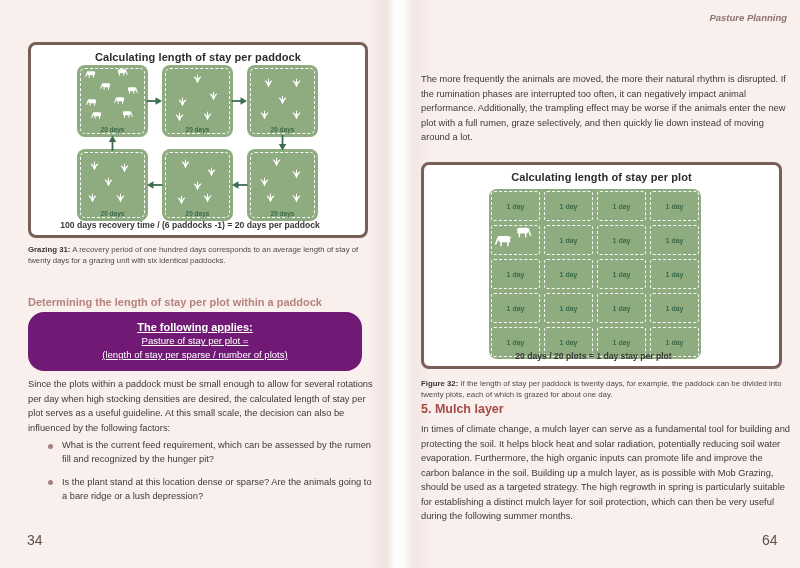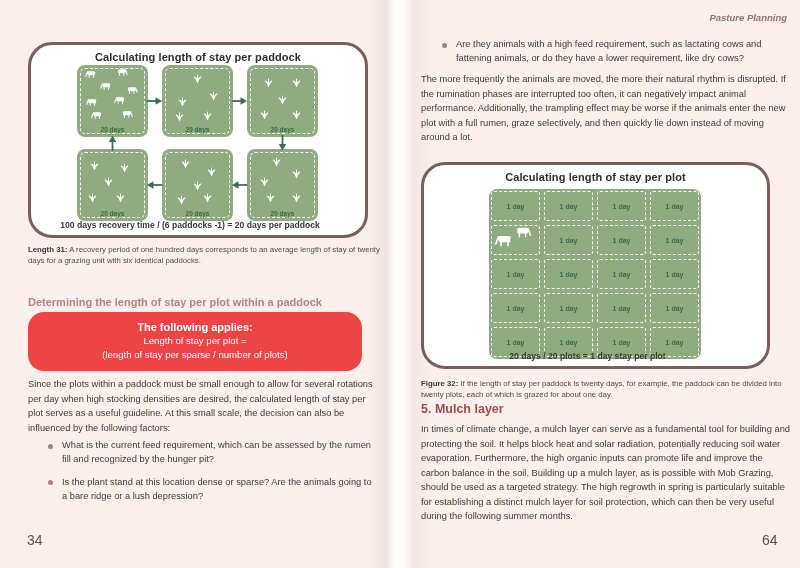--- a/index.html
+++ b/index.html
@@ -18,21 +18,21 @@
       rgba(110,80,75,0) 0%,
       rgba(110,80,75,0.07) 28%,
       rgba(255,255,255,0.85) 42%,
       rgba(255,255,255,0.85) 55%,
       rgba(110,80,75,0.05) 72%,
       rgba(110,80,75,0) 100%);
     z-index:5;
   }
   
   .figbox{
-    position:absolute;background:#ffffff;border:3px solid #7a5e59;border-radius:24px;
+    position:absolute;background:#ffffff;border:3px solid #7a5e59;border-radius:8px;
   }
   .figtitle{
     position:absolute;left:0;right:0;top:6px;text-align:center;
     font-size:11px;font-weight:bold;color:#2f2c2b;letter-spacing:.1px;
   }
   .formula{
     position:absolute;left:0;right:16px;bottom:5px;text-align:center;
     font-size:8.6px;font-weight:600;color:#3a3736;
   }
   
@@ -64,22 +64,23 @@
   .plot-cell::before{
     content:"";position:absolute;inset:2px;border:1.2px dashed rgba(255,255,255,.95);border-radius:3px;
   }
   .plot-label{font-size:7px;font-weight:bold;color:#3c6a4b;z-index:2;}
   
   .caption{font-size:7.8px;line-height:1.35;color:#504b48;}
   .caption b{color:#3a3634;}
   .body-text{font-size:9.3px;line-height:1.56;color:#3e3a38;}
   .section-heading-mauve{font-size:11px;font-weight:bold;color:#b4837f;}
   .callout{
-    position:absolute;background:#ef4444;border-radius:16px;color:#ffffff;text-align:center;
+    position:absolute;background:#701a75;border-radius:16px;color:#ffffff;text-align:center;
     padding:8px 12px 9px 12px;
+    text-decoration:underline;
   }
   .callout .c-title{font-size:11px;font-weight:bold;line-height:1.3;}
   .callout .c-line{font-size:9.6px;line-height:1.42;}
   ul.dots{list-style:none;margin:0;padding:0;}
   ul.dots li{
     position:relative;padding-left:16px;margin-bottom:9px;
     font-size:9.3px;line-height:1.5;color:#3e3a38;
   }
   ul.dots li::before{
     content:"";position:absolute;left:2px;top:4.5px;width:5px;height:5px;border-radius:50%;
@@ -267,52 +268,49 @@
         <use href="#sym-arrow"></use>
       </svg>
     <svg class="rot-arrow" style="left:73px;top:93px;transform:rotate(-90deg)" width="17" height="10">
         <use href="#sym-arrow"></use>
       </svg>
 
     <div class="formula">100 days recovery time / (6 paddocks -1) = 20 days per paddock</div>
   </div>
 
   <div class="abs caption" style="left:28px;top:245px;width:352px;">
-    <b>Length 31:</b><span> A recovery period of one hundred days corresponds to an average length of stay of twenty days for a grazing unit with six identical paddocks.</span>
+    <b>Grazing 31:</b><span> A recovery period of one hundred days corresponds to an average length of stay of twenty days for a grazing unit with six identical paddocks.</span>
   </div>
 
   <div class="abs section-heading-mauve" style="left:28px;top:296px;width:352px;">Determining the length of stay per plot within a paddock</div>
 
   <div class="callout" style="left:28px;top:312px;width:310px;">
     <div class="c-title">The following applies:</div>
-    <div class="c-line">Length of stay per plot =</div>
+    <div class="c-line">Pasture of stay per plot =</div>
     <div class="c-line">(length of stay per sparse / number of plots)</div>
   </div>
 
   <div class="abs body-text" style="left:28px;top:377px;width:352px;">Since the plots within a paddock must be small enough to allow for several rotations per day when high stocking densities are desired, the calculated length of stay per plot serves as a useful guideline. At this small scale, the decision can also be influenced by the following factors:</div>
 
   <ul class="dots abs" style="left:46px;top:439px;width:330px;">
     <li>What is the current feed requirement, which can be assessed by the rumen fill and recognized by the hunger pit?</li>
     <li>Is the plant stand at this location dense or sparse? Are the animals going to a bare ridge or a lush depression?</li>
   </ul>
 
   <div class="abs page-num" style="left:27px;top:532px;">34</div>
 </div>
 
 <div class="abs" style="left:397px;top:0;width:403px;height:568px;">
 
   <div class="abs running-head" style="right:13px;top:12px;">Pasture Planning</div>
 
-  <ul class="dots abs" style="left:43px;top:38px;width:338px;">
-    <li>Are they animals with a high feed requirement, such as lactating cows and fattening animals, or do they have a lower requirement, like dry cows?</li>
-  </ul>
 
   <div class="abs body-text" style="left:24px;top:72px;width:368px;">The more frequently the animals are moved, the more their natural rhythm is disrupted. If the rumination phases are interrupted too often, it can negatively impact animal performance. Additionally, the trampling effect may be worse if the animals enter the new plot with a full rumen, graze selectively, and then quickly lie down instead of moving around a lot.</div>
 
-  <div class="figbox" style="left:24px;top:162px;width:343px;height:201px;">
+  <div class="figbox" style="left:24px;top:162px;width:343px;height:201px;padding-left:12px;">
     <div class="figtitle">Calculating length of stay per plot</div>
 
     <div class="plot-grid">
       <div class="plot-cell">
           <span class="plot-label">1 day</span>
         </div>
       <div class="plot-cell">
           <span class="plot-label">1 day</span>
         </div>
       <div class="plot-cell">

